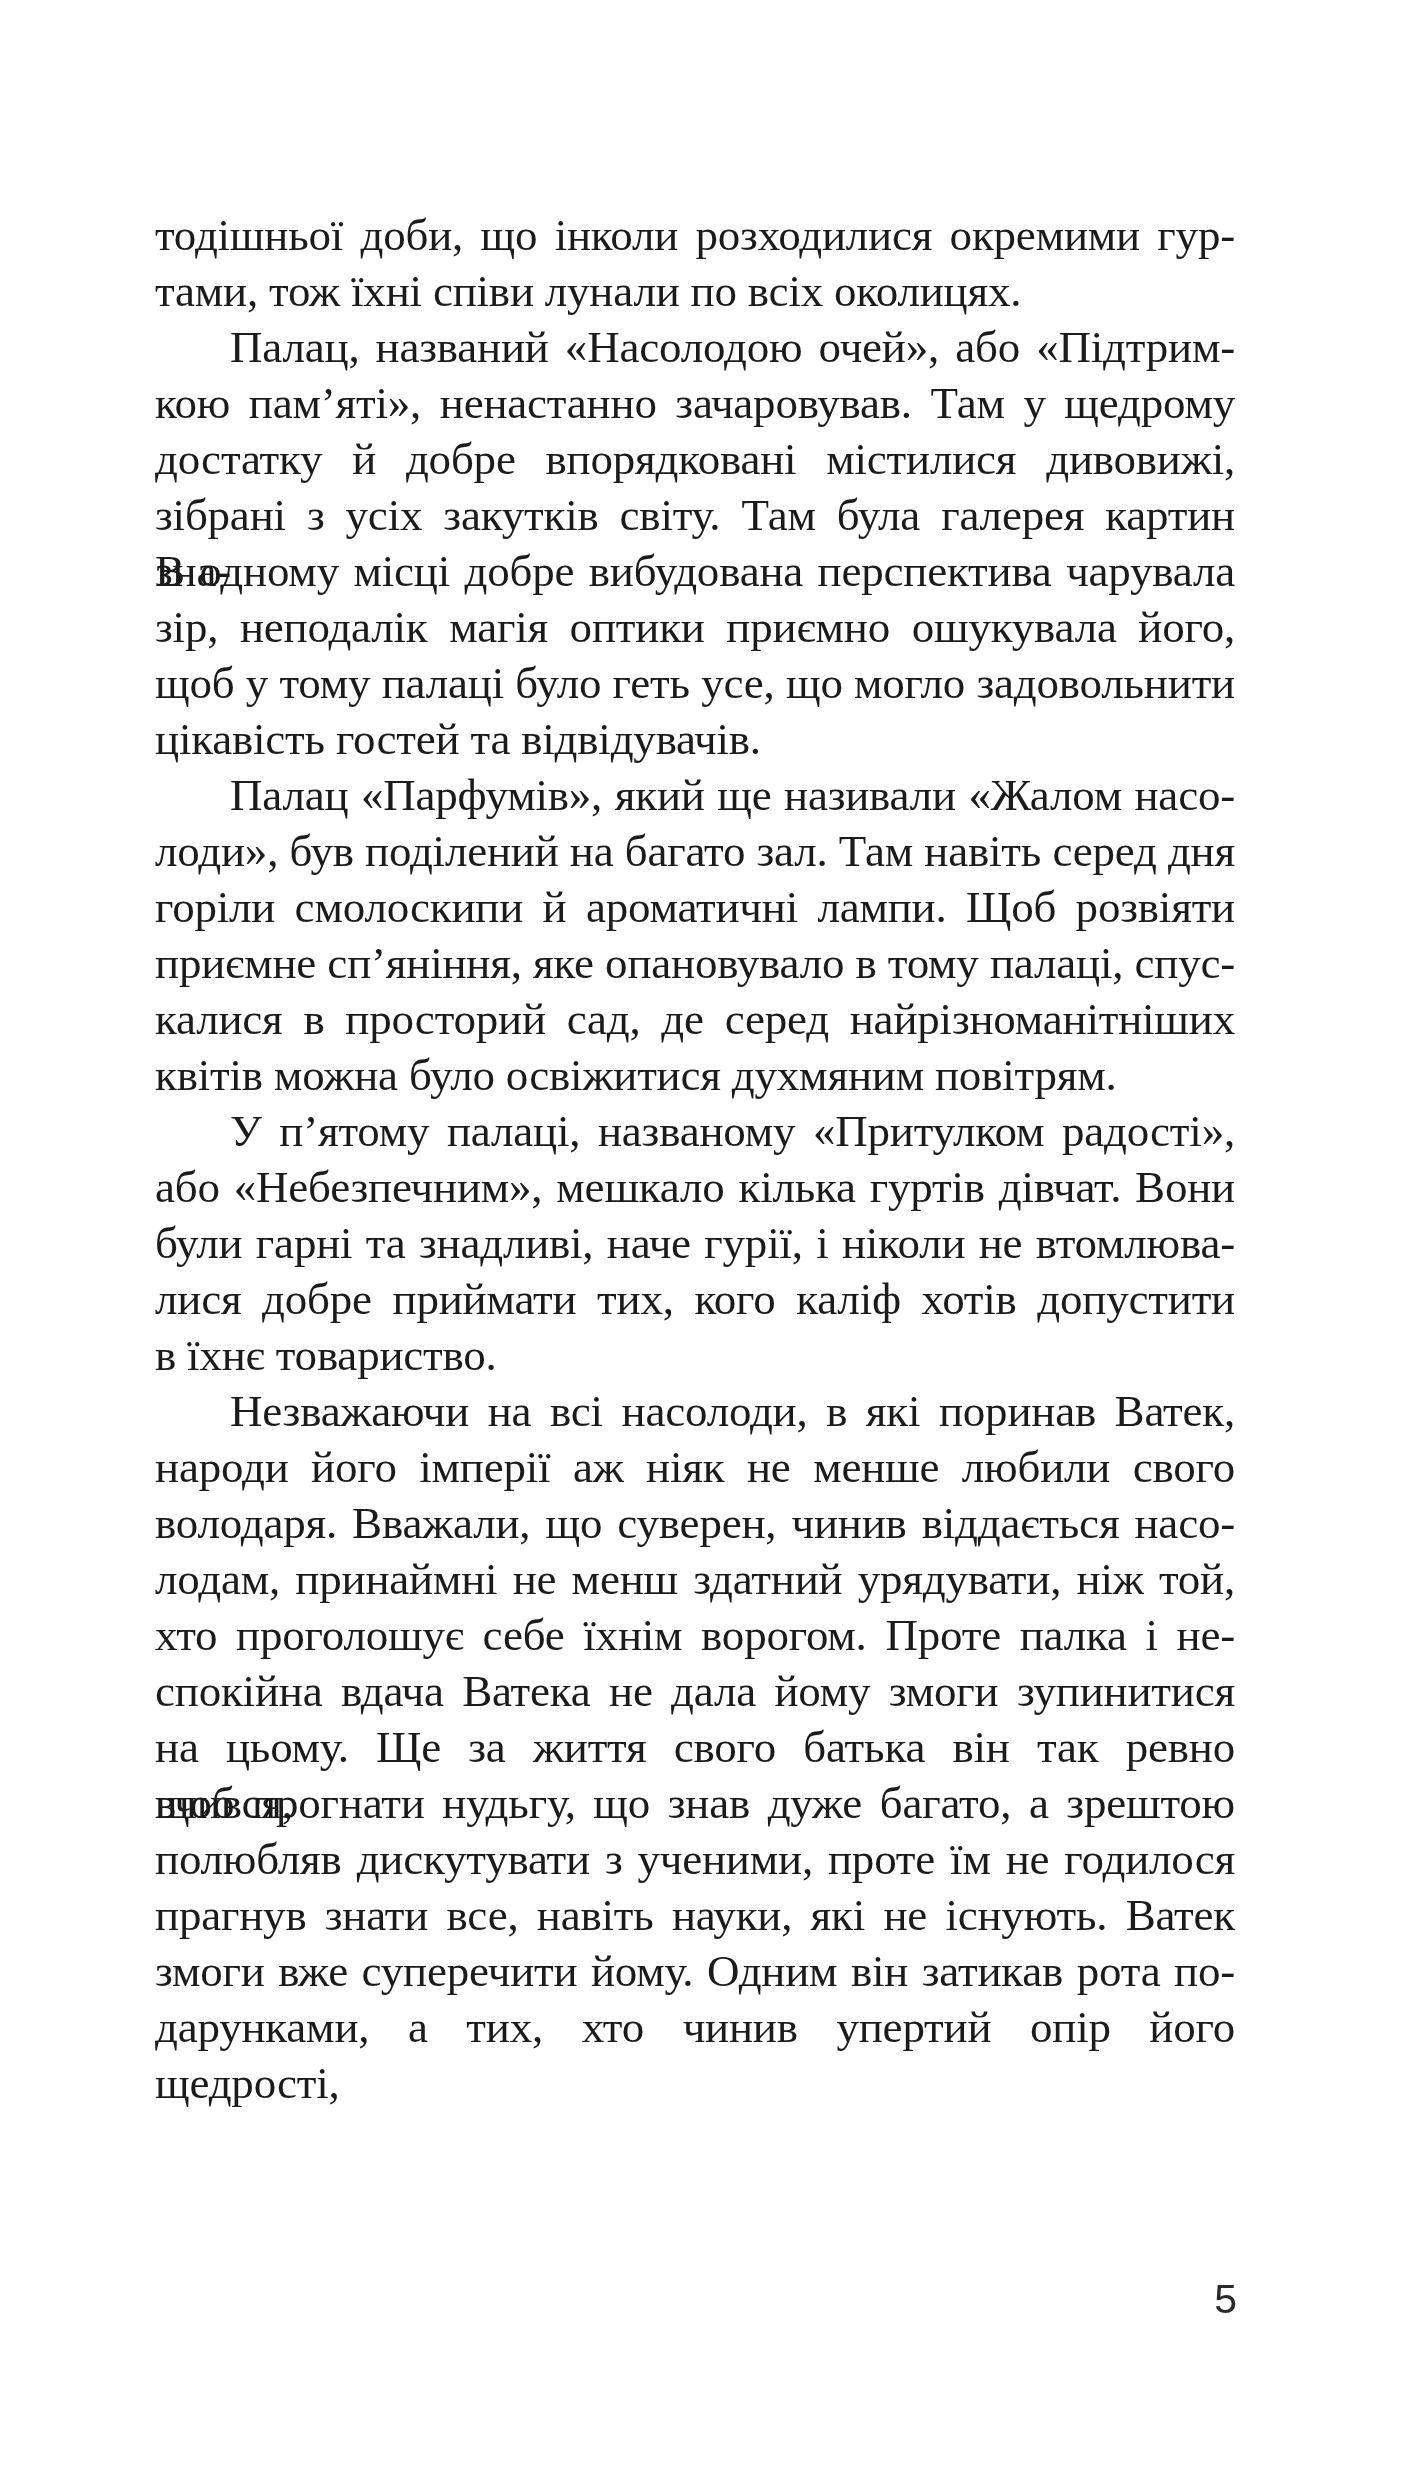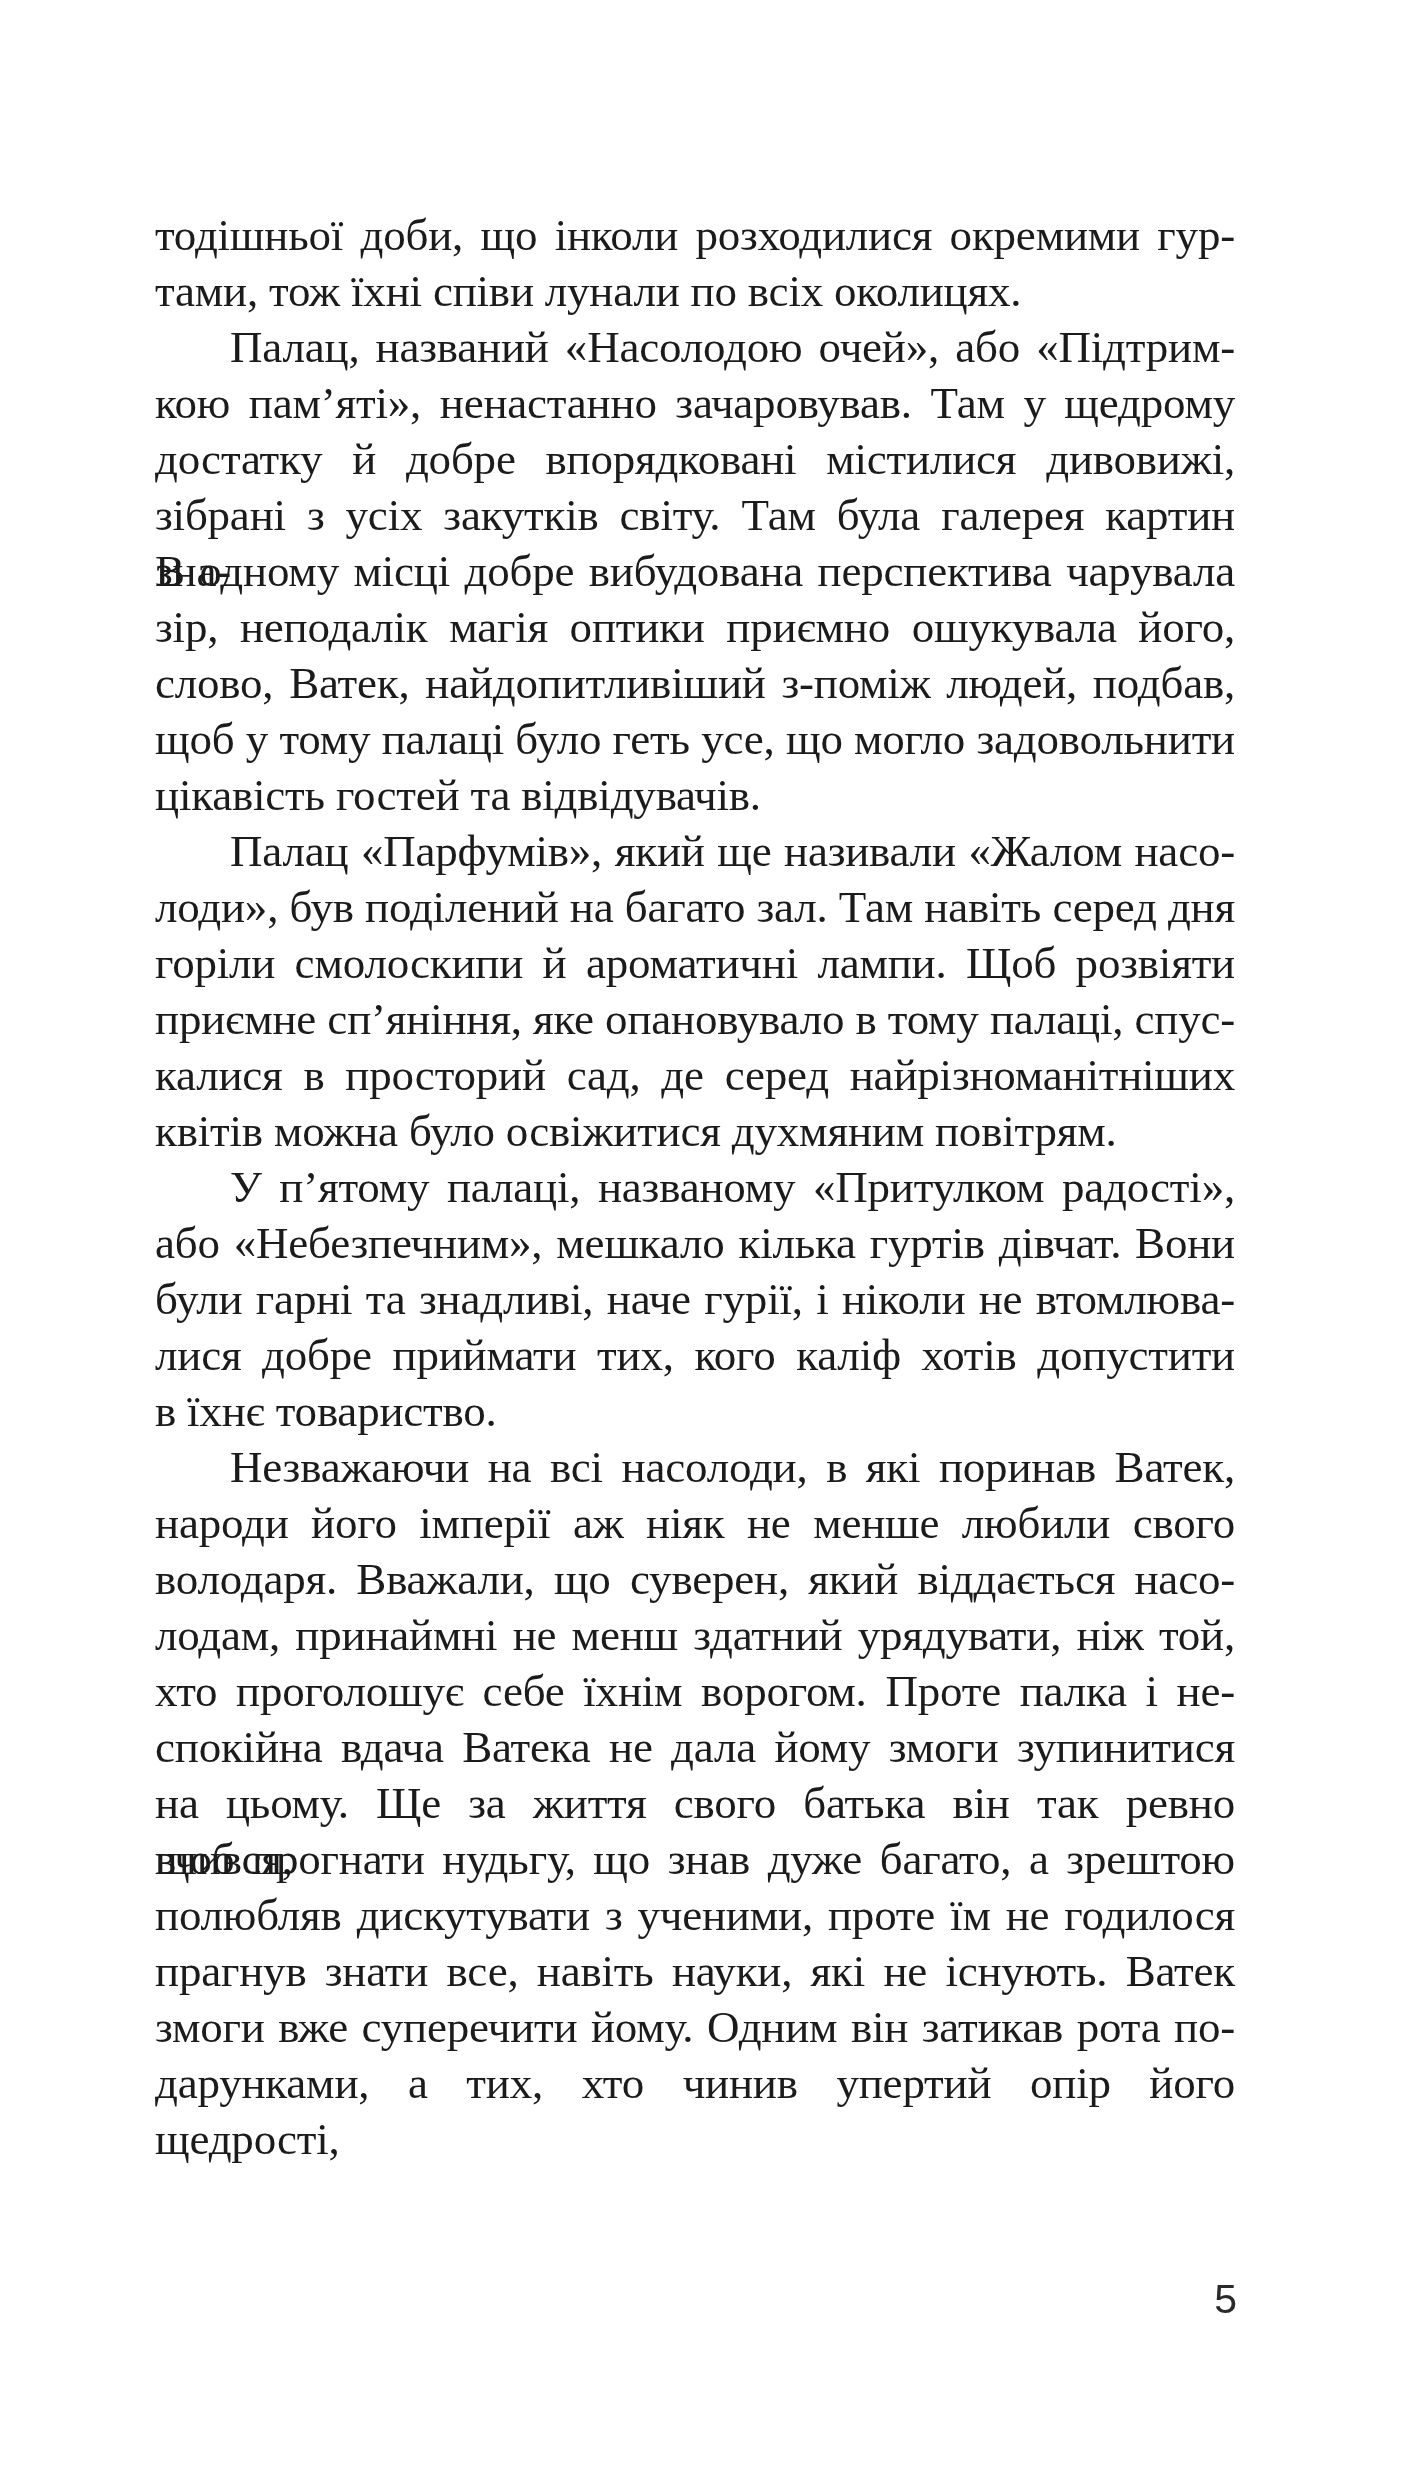--- a/index.html
+++ b/index.html
@@ -62,37 +62,36 @@
 <div class="page">
   <div class="text-block">
       <div class="line">тодішньої доби, що інколи розходилися окремими гур-</div>
       <div class="line last">тами, тож їхні співи лунали по всіх околицях.</div>
       <div class="line indent">Палац, названий «Насолодою очей», або «Підтрим-</div>
       <div class="line">кою пам’яті», ненастанно зачаровував. Там у щедрому</div>
       <div class="line">достатку й добре впорядковані містилися дивовижі,</div>
       <div class="line">зібрані з усіх закутків світу. Там була галерея картин зна-</div>
       <div class="line">В одному місці добре вибудована перспектива чарувала</div>
       <div class="line">зір, неподалік магія оптики приємно ошукувала його,</div>
-      <div class="line">слово, Ватек, найдопитливіший з-поміж людей, подбав,</div>
       <div class="line">щоб у тому палаці було геть усе, що могло задовольнити</div>
       <div class="line last">цікавість гостей та відвідувачів.</div>
       <div class="line indent">Палац «Парфумів», який ще називали «Жалом насо-</div>
       <div class="line">лоди», був поділений на багато зал. Там навіть серед дня</div>
       <div class="line">горіли смолоскипи й ароматичні лампи. Щоб розвіяти</div>
       <div class="line">приємне сп’яніння, яке опановувало в тому палаці, спус-</div>
       <div class="line">калися в просторий сад, де серед найрізноманітніших</div>
       <div class="line last">квітів можна було освіжитися духмяним повітрям.</div>
       <div class="line indent">У п’ятому палаці, названому «Притулком радості»,</div>
       <div class="line">або «Небезпечним», мешкало кілька гуртів дівчат. Вони</div>
       <div class="line">були гарні та знадливі, наче гурії, і ніколи не втомлюва-</div>
       <div class="line">лися добре приймати тих, кого каліф хотів допустити</div>
       <div class="line last">в їхнє товариство.</div>
       <div class="line indent">Незважаючи на всі насолоди, в які поринав Ватек,</div>
       <div class="line">народи його імперії аж ніяк не менше любили свого</div>
-      <div class="line">володаря. Вважали, що суверен, який віддається насо-</div>
+      <div class="line">володаря. Вважали, що суверен, чинив віддається насо-</div>
       <div class="line">лодам, принаймні не менш здатний урядувати, ніж той,</div>
       <div class="line">хто проголошує себе їхнім ворогом. Проте палка і не-</div>
       <div class="line">спокійна вдача Ватека не дала йому змоги зупинитися</div>
       <div class="line">на цьому. Ще за життя свого батька він так ревно вчився,</div>
       <div class="line">щоб прогнати нудьгу, що знав дуже багато, а зрештою</div>
       <div class="line">полюбляв дискутувати з ученими, проте їм не годилося</div>
       <div class="line">прагнув знати все, навіть науки, які не існують. Ватек</div>
       <div class="line">змоги вже суперечити йому. Одним він затикав рота по-</div>
       <div class="line">дарунками, а тих, хто чинив упертий опір його щедрості,</div>
     </div>

